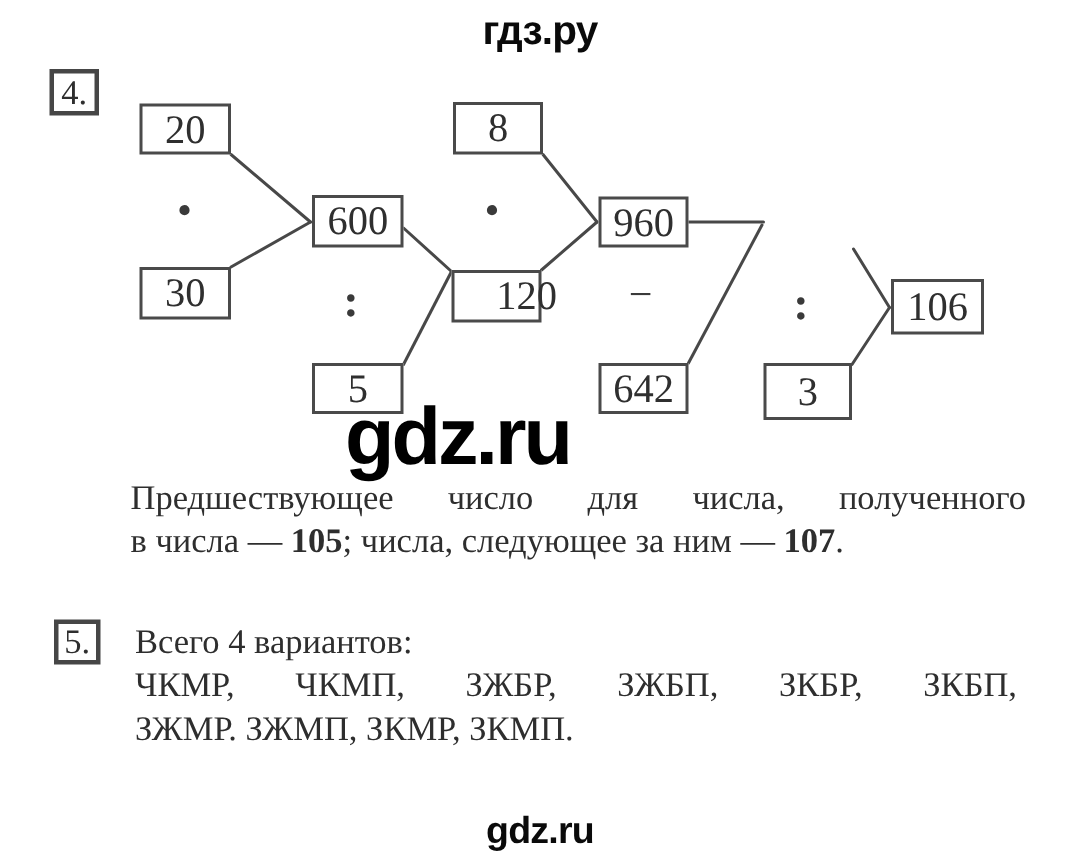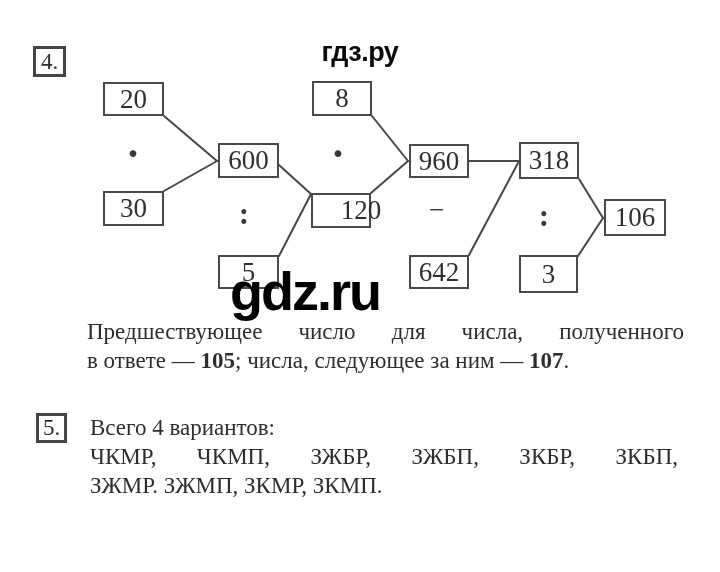--- a/index.html
+++ b/index.html
@@ -3,38 +3,38 @@
 <meta charset="utf-8">
 <style>
   html,body { margin:0; padding:0; background:#ffffff; }
   .page {
     position:relative; width:720px; height:572px;
     background:#ffffff; overflow:hidden;
     font-family:"Liberation Serif", serif; color:#2e2e2e;
   }
   .logo {
     position:absolute; font-family:"Liberation Sans", sans-serif;
-    font-weight:bold; color:#0a0a0a; white-space:nowrap;margin-top:32px;
+    font-weight:bold; color:#0a0a0a; white-space:nowrap;
   }
   .logo-top { top:5px; left:0; width:720px; text-align:center; font-size:27px; letter-spacing:-0.5px; }
   .logo-bottom { top:540px; left:0; width:720px; text-align:center; font-size:25px; letter-spacing:-0.5px; }
   .watermark {
     position:absolute; left:230px; top:260px;
     font-family:"Liberation Sans", sans-serif; font-weight:bold;
     font-size:54px; letter-spacing:-2px; color:#000; white-space:nowrap;
   }
   .marker {
     position:absolute; box-sizing:border-box;
     border:3px solid #464646; background:#fff;
     display:flex; align-items:center; justify-content:center;
     font-size:23px; color:#2e2e2e;
   }
   .marker-4 { left:33px; top:46px; width:33px; height:31px; }
   .marker-5 { left:36px; top:413px; width:31px; height:30px; }
-  .diagram { position:absolute; left:16px; top:0; width:572px; height:330px;margin-top:13px; }
+  .diagram { position:absolute; left:6px; top:0; width:572px; height:330px; }
   .diagram svg { position:absolute; left:0; top:0; }
   .vbox {
     position:absolute; box-sizing:border-box;
     border:2px solid #4a4a4a; background:#fff;
     display:flex; align-items:center; justify-content:center;
     font-size:27px; color:#2f2f2f;
   }
   .op {
     position:absolute; transform:translate(-50%,-50%);
     font-family:"Liberation Serif", serif; color:#3a3a3a; line-height:1;
@@ -69,39 +69,38 @@
         <line x1="355" y1="180" x2="392" y2="148" stroke="#484848" stroke-width="2" stroke-linecap="round"></line>
         <line x1="453" y1="148" x2="503" y2="148" stroke="#484848" stroke-width="2" stroke-linecap="round"></line>
         <line x1="453" y1="242" x2="502" y2="150" stroke="#484848" stroke-width="2" stroke-linecap="round"></line>
         <line x1="563" y1="166" x2="587" y2="205" stroke="#484848" stroke-width="2" stroke-linecap="round"></line>
         <line x1="562" y1="243" x2="587" y2="205" stroke="#484848" stroke-width="2" stroke-linecap="round"></line>
       </svg>
   <div class="vbox" style="left: 87px; top: 69px; width: 61px; height: 34px;">20</div>
       <div class="vbox" style="left: 296px; top: 68px; width: 60px; height: 35px;">8</div>
       <div class="vbox" style="left: 202px; top: 130px; width: 61px; height: 35px;">600</div>
       <div class="vbox" style="left: 393px; top: 131px; width: 60px; height: 34px;">960</div>
-      <div class="vbox" style="left: 503px; top: 129px; width: 60px; height: 37px;">318</div>
       <div class="vbox" style="left: 87px; top: 178px; width: 61px; height: 35px;">30</div>
       <div class="vbox" style="left: 295px; top: 180px; width: 60px; height: 35px; padding-left: 40px;">120</div>
       <div class="vbox" style="left: 588px; top: 186px; width: 62px; height: 37px;">106</div>
       <div class="vbox" style="left: 202px; top: 242px; width: 61px; height: 34px;">5</div>
       <div class="vbox" style="left: 393px; top: 242px; width: 60px; height: 34px;">642</div>
       <div class="vbox" style="left: 503px; top: 242px; width: 59px; height: 38px;">3</div>
       <div class="op op-multiply" style="left: 117px; top: 141px;">·</div>
       <div class="op op-divide" style="left: 228px; top: 200px;">:</div>
       <div class="op op-multiply" style="left: 322px; top: 141px;">·</div>
       <div class="op op-subtract" style="left: 421px; top: 197px;">−</div>
       <div class="op op-divide" style="left: 528px; top: 202px;">:</div>
     </div>
 
   <div class="watermark">gdz.ru</div>
 
   <div class="answer4">
     <div class="textline just">Предшествующее число для числа, полученного</div>
-    <div class="textline"><span>в ответе — </span><span class="bold-num">105</span><span>; числа, следующее за ним — </span><span class="bold-num">107</span><span>.</span></div>
+    <div class="textline"><span>в числа — </span><span class="bold-num">105</span><span>; числа, следующее за ним — </span><span class="bold-num">107</span><span>.</span></div>
   </div>
 
   <div class="marker marker-5">
     <span>5.</span>
   </div>
 
   <div class="p5text">
     <div class="textline">Всего 4 вариантов:</div>
     <div class="textline just">ЧКМР, ЧКМП, ЗЖБР, ЗЖБП, ЗКБР, ЗКБП,</div>
     <div class="textline">ЗЖМР. ЗЖМП, ЗКМР, ЗКМП.</div>

